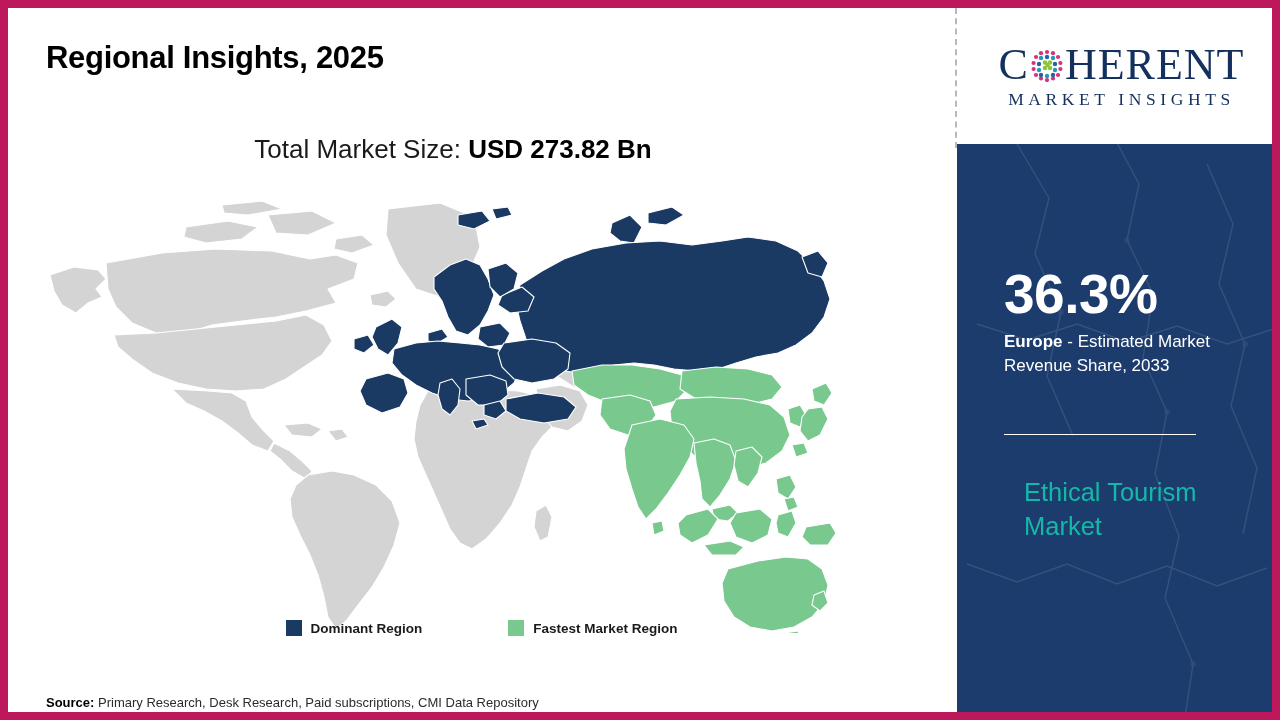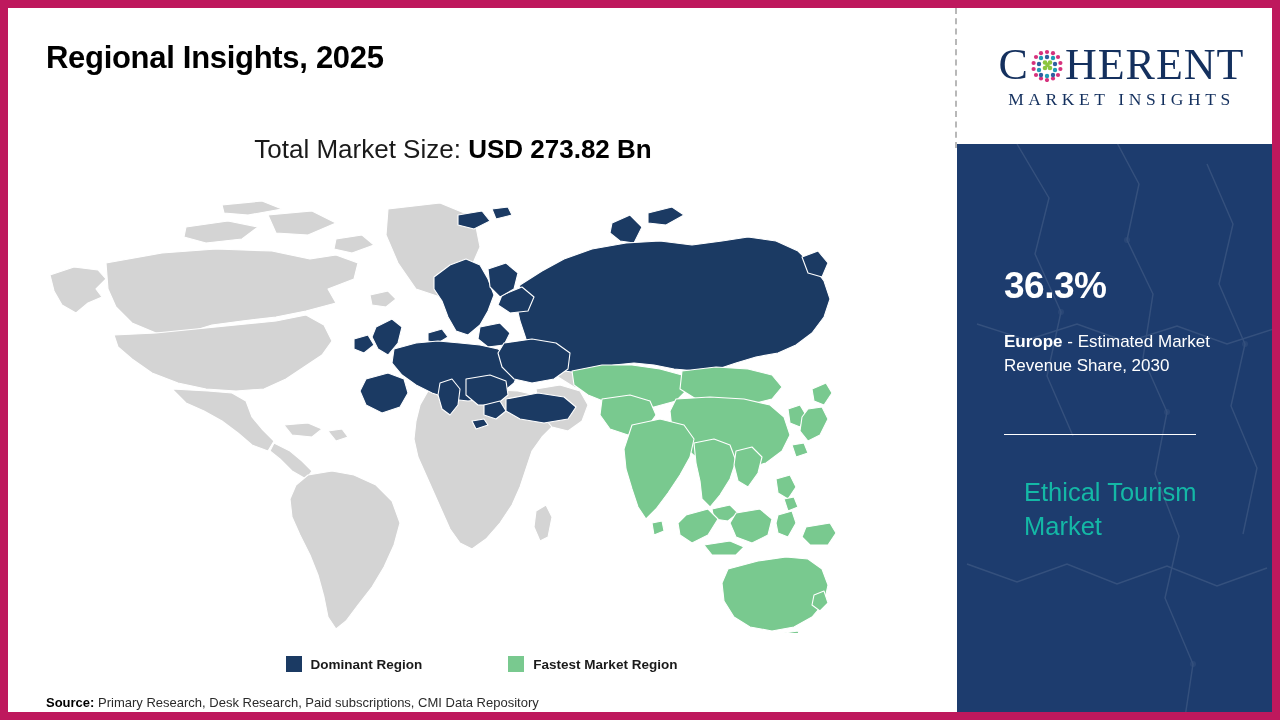--- a/index.html
+++ b/index.html
@@ -49,21 +49,21 @@
   .map-wrap {
     position: absolute;
     left: 28px; top: 185px;
     width: 800px; height: 440px;
   }
   .map-wrap svg { display: block; width: 100%; height: 100%; }
 
   
   .legend {
     position: absolute;
-    left: 0; top: 648px;
+    left: 0; top: 612px;
     width: 947px;
     display: flex;
     justify-content: center;
     align-items: center;
     gap: 86px;
   }
   .legend-item {
     display: flex;
     align-items: center;
     gap: 9px;
@@ -154,21 +154,21 @@
     opacity: 0.10;
   }
   .stats-content {
     position: absolute;
     left: 47px; top: 0;
     width: 250px; height: 100%;
   }
   .stat-pct {
     position: absolute;
     top: 123px; left: 0;
-    font-size: 37px;
+    font-size: 55px;
     font-weight: bold;
     color: #ffffff;
     line-height: 1;
     letter-spacing: -0.5px;
   }
   .stat-desc {
     position: absolute;
     top: 186px; left: 0;
     width: 243px;
     font-size: 17px;
@@ -433,20 +433,20 @@
           <circle cx="210" cy="268" r="3"></circle>
           <circle cx="104" cy="168" r="3"></circle>
           <circle cx="288" cy="200" r="3"></circle>
           <circle cx="236" cy="520" r="3"></circle>
         </g>
       </svg>
 
       <div class="stats-content">
         <div class="stat-pct">36.3%</div>
         <div class="stat-desc">
-          <span class="region-name">Europe</span><span> - Estimated Market Revenue Share, 2030</span>
+          <span class="region-name">Europe</span><span> - Estimated Market Revenue Share, 2033</span>
         </div>
         <div class="stat-rule"></div>
         <div class="stat-market">Ethical Tourism Market</div>
       </div>
     </div>
   </div>
 </div>
 
 </body></html>

